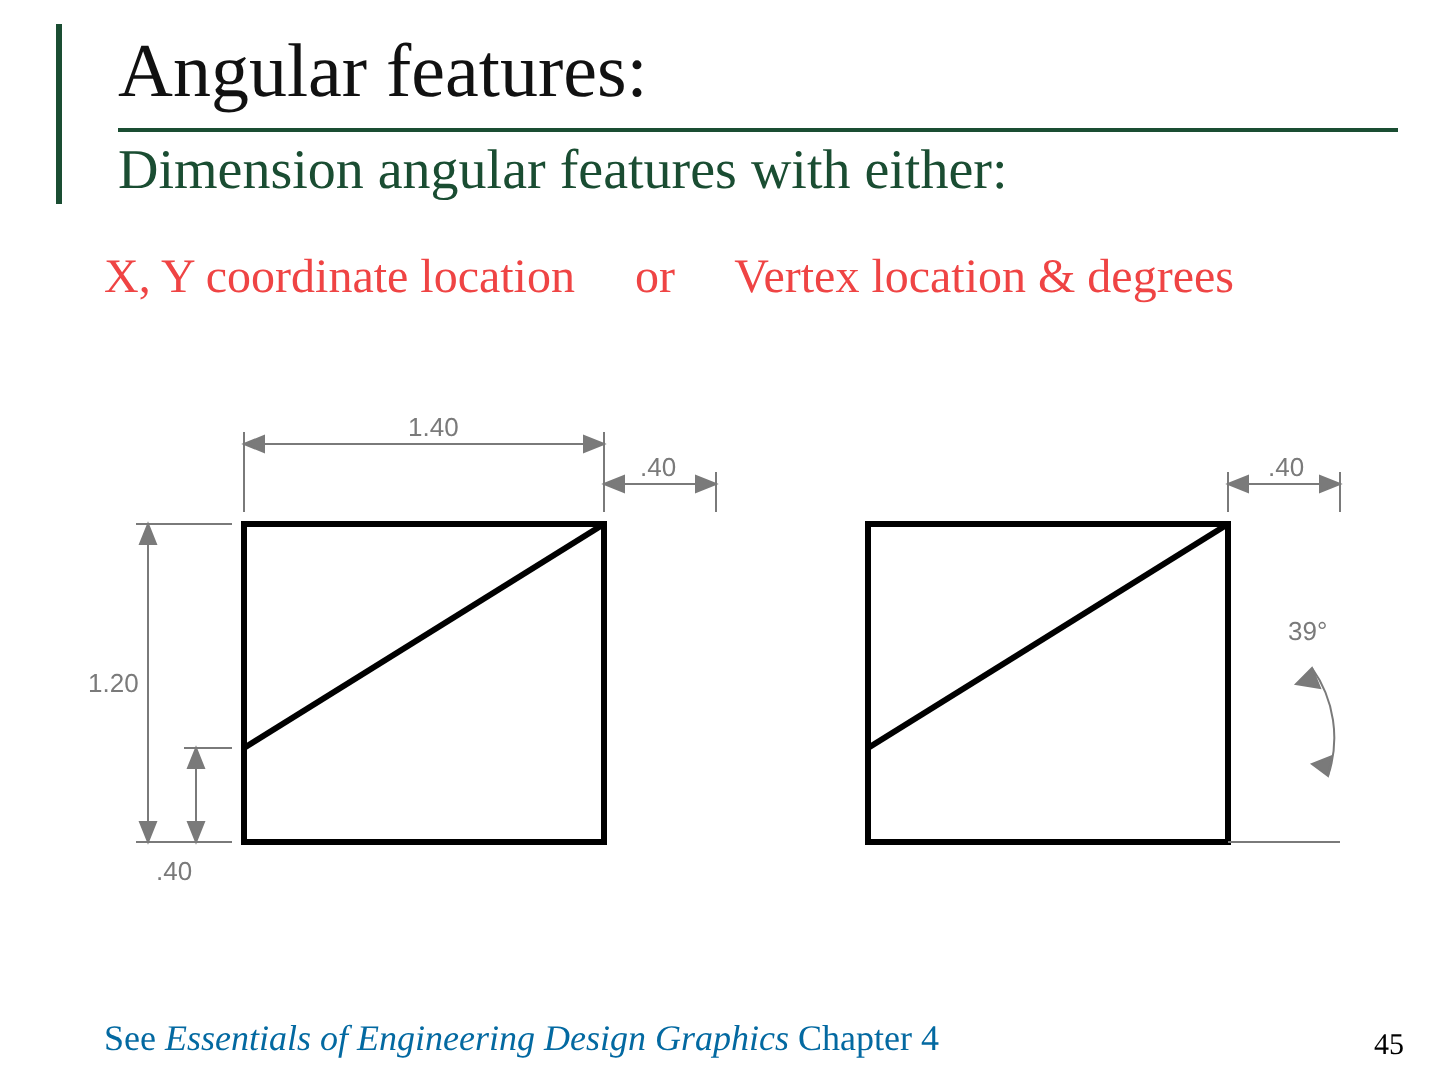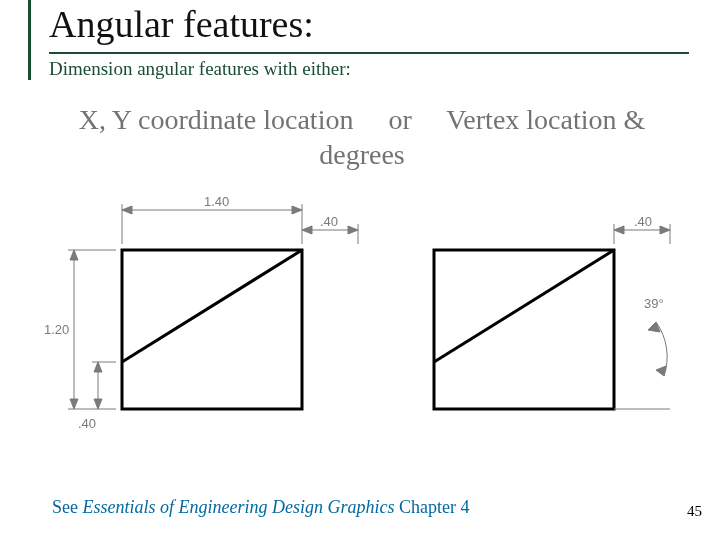--- a/index.html
+++ b/index.html
@@ -12,47 +12,46 @@
     overflow: hidden;
   }
   .slide {
     width: 720px;
     height: 540px;
     position: relative;
   }
   .title-area {
     border-left: 3px solid #1a4d32;
     margin-left: 28px;
-    margin-top: 0;
+    margin-top: 12px;
     padding-top: 2px;
-    padding-left: 18px;
+    padding-left: 28px;
   }
   .title {
     font-size: 38px;
     color: #111;
     border-bottom: 2px solid #1a4d32;
     padding-bottom: 6px;
     width: 640px;
     font-weight: normal;
   }
   .subtitle {
-    font-size: 19px;
+    font-size: 28px;
     color: #1a4d32;
     margin-top: 4px;
     width: 640px;
     font-weight: normal;
   }
   .body-line {
-    color: #737373;
-    font-size: 28px;
+    color: #ef4444;
+    font-size: 24px;
     margin-left: 52px;
     margin-top: 22px;
     width: 620px;
     line-height: 1.25;
-    text-align: center;
   }
   .body-line .seg { display: inline; }
   .diagram {
     position: absolute;
     top: 190px;
     left: 44px;
     width: 642px;
     height: 280px;
   }
   .footer {

